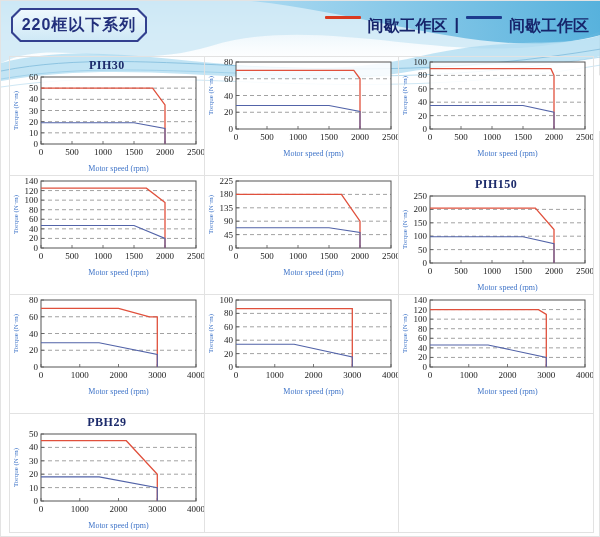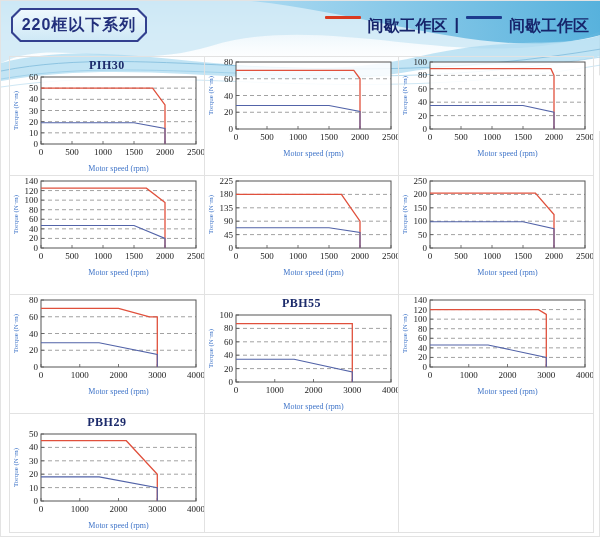--- a/index.html
+++ b/index.html
@@ -269,20 +269,21 @@
           <text x="28" y="21.4" text-anchor="end" font-size="9" fill="#222222">180</text>
           <line x1="31" x2="34" y1="5" y2="5" stroke="#555555" stroke-width="0.8"></line>
           <text x="28" y="8" text-anchor="end" font-size="9" fill="#222222">225</text>
           <polyline points="31.0,18.4 136.4,18.4 155.0,45.2 155.0,72.0" fill="none" stroke="#e0503c" stroke-width="1.3"></polyline>
           <polyline points="31.0,51.8 124.0,51.8 155.0,56.5 155.0,72.0" fill="none" stroke="#5263a8" stroke-width="1.1"></polyline>
           <text x="108.5" y="99" text-anchor="middle" font-size="8" fill="#3f74c8">Motor speed (rpm)</text>
           <text x="8" y="38.5" text-anchor="middle" font-size="7" fill="#3f74c8" transform="rotate(-90 8 38.5)">Torque (N·m)</text>
         </svg>
       </div>
       <div class="cell">
+        <div class="chart-title">PIH150</div>
         <svg width="194" height="102" viewBox="0 0 194 102">
           <rect x="31" y="5" width="155" height="67" fill="#ffffff" fill-opacity="0.85"></rect>
           <line x1="31" x2="186" y1="58.6" y2="58.6" stroke="#8a8a8a" stroke-width="0.8" stroke-dasharray="4 3"></line>
           <line x1="31" x2="186" y1="45.2" y2="45.2" stroke="#8a8a8a" stroke-width="0.8" stroke-dasharray="4 3"></line>
           <line x1="31" x2="186" y1="31.800000000000004" y2="31.800000000000004" stroke="#8a8a8a" stroke-width="0.8" stroke-dasharray="4 3"></line>
           <line x1="31" x2="186" y1="18.4" y2="18.4" stroke="#8a8a8a" stroke-width="0.8" stroke-dasharray="4 3"></line>
           <rect x="31" y="5" width="155" height="67" fill="none" stroke="#555555" stroke-width="1"></rect>
           <line x1="31" x2="31" y1="72" y2="69" stroke="#555555" stroke-width="0.8"></line>
           <text x="31" y="83" text-anchor="middle" font-size="9" fill="#222222">0</text>
           <line x1="62" x2="62" y1="72" y2="69" stroke="#555555" stroke-width="0.8"></line>
@@ -340,21 +341,20 @@
           <text x="28" y="24.75" text-anchor="end" font-size="9" fill="#222222">60</text>
           <line x1="31" x2="34" y1="5" y2="5" stroke="#555555" stroke-width="0.8"></line>
           <text x="28" y="8" text-anchor="end" font-size="9" fill="#222222">80</text>
           <polyline points="31.0,13.4 108.5,13.4 139.5,21.8 147.3,21.8 147.3,72.0" fill="none" stroke="#e0503c" stroke-width="1.3"></polyline>
           <polyline points="31.0,47.7 89.1,47.7 147.3,59.4 147.3,72.0" fill="none" stroke="#5263a8" stroke-width="1.1"></polyline>
           <text x="108.5" y="99" text-anchor="middle" font-size="8" fill="#3f74c8">Motor speed (rpm)</text>
           <text x="8" y="38.5" text-anchor="middle" font-size="7" fill="#3f74c8" transform="rotate(-90 8 38.5)">Torque (N·m)</text>
         </svg>
       </div>
       <div class="cell">
-        <div class="chart-title">PBH55</div>
         <svg width="194" height="102" viewBox="0 0 194 102">
           <rect x="31" y="5" width="155" height="67" fill="#ffffff" fill-opacity="0.85"></rect>
           <line x1="31" x2="186" y1="58.6" y2="58.6" stroke="#8a8a8a" stroke-width="0.8" stroke-dasharray="4 3"></line>
           <line x1="31" x2="186" y1="45.2" y2="45.2" stroke="#8a8a8a" stroke-width="0.8" stroke-dasharray="4 3"></line>
           <line x1="31" x2="186" y1="31.800000000000004" y2="31.800000000000004" stroke="#8a8a8a" stroke-width="0.8" stroke-dasharray="4 3"></line>
           <line x1="31" x2="186" y1="18.4" y2="18.4" stroke="#8a8a8a" stroke-width="0.8" stroke-dasharray="4 3"></line>
           <rect x="31" y="5" width="155" height="67" fill="none" stroke="#555555" stroke-width="1"></rect>
           <line x1="31" x2="31" y1="72" y2="69" stroke="#555555" stroke-width="0.8"></line>
           <text x="31" y="83" text-anchor="middle" font-size="9" fill="#222222">0</text>
           <line x1="69.75" x2="69.75" y1="72" y2="69" stroke="#555555" stroke-width="0.8"></line>

